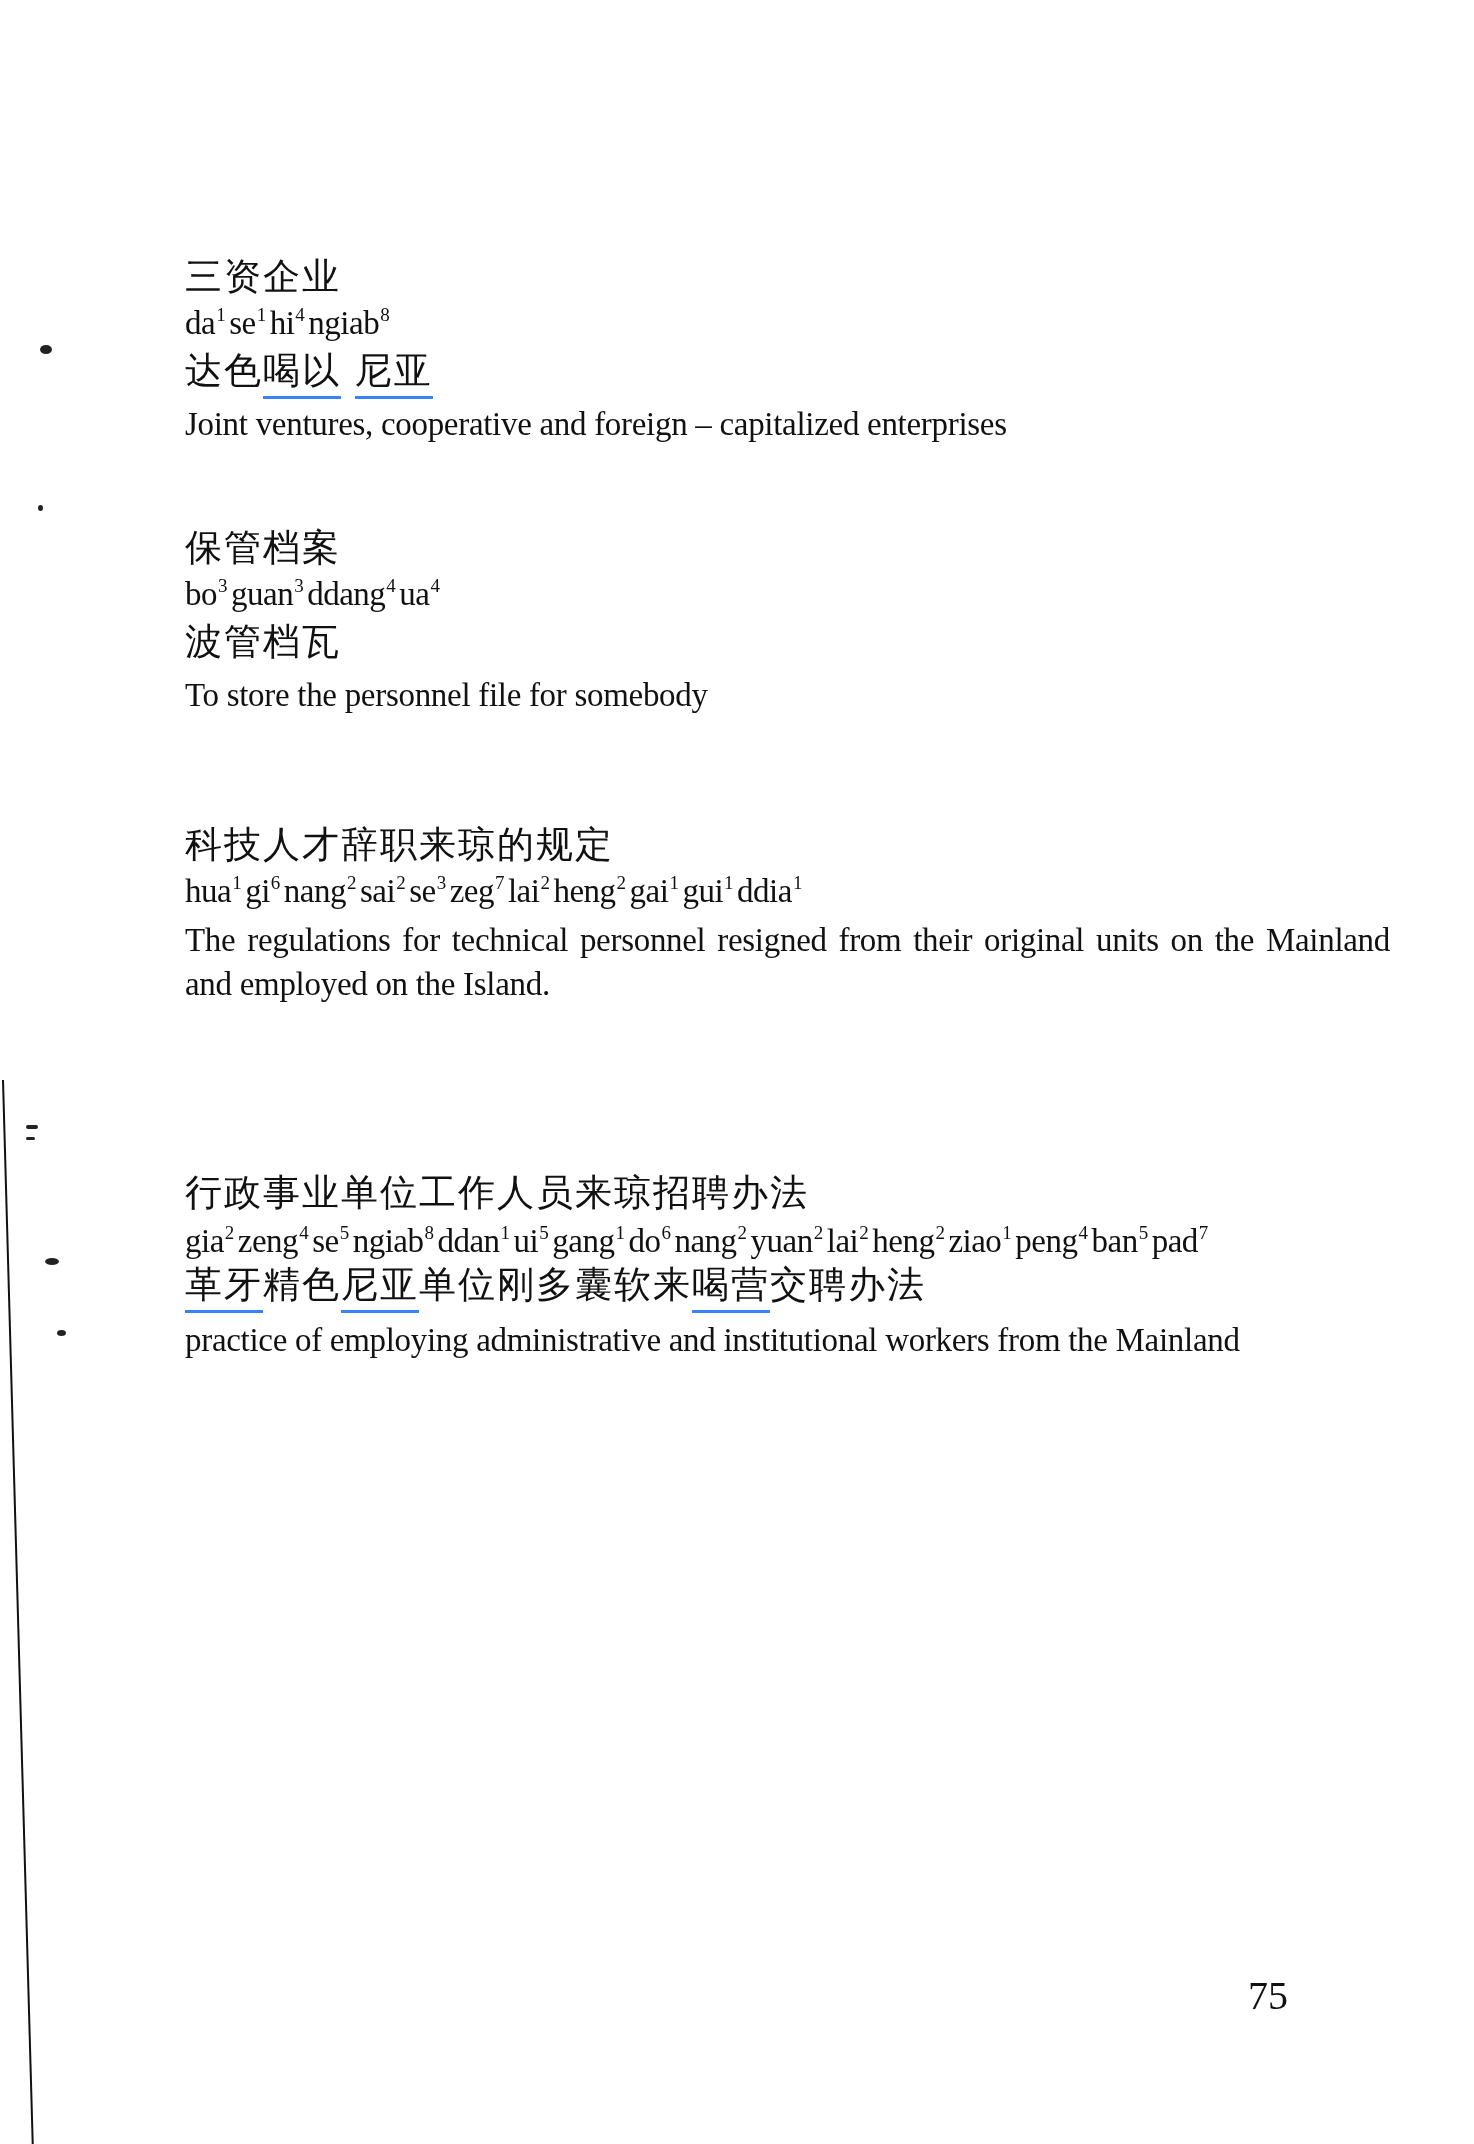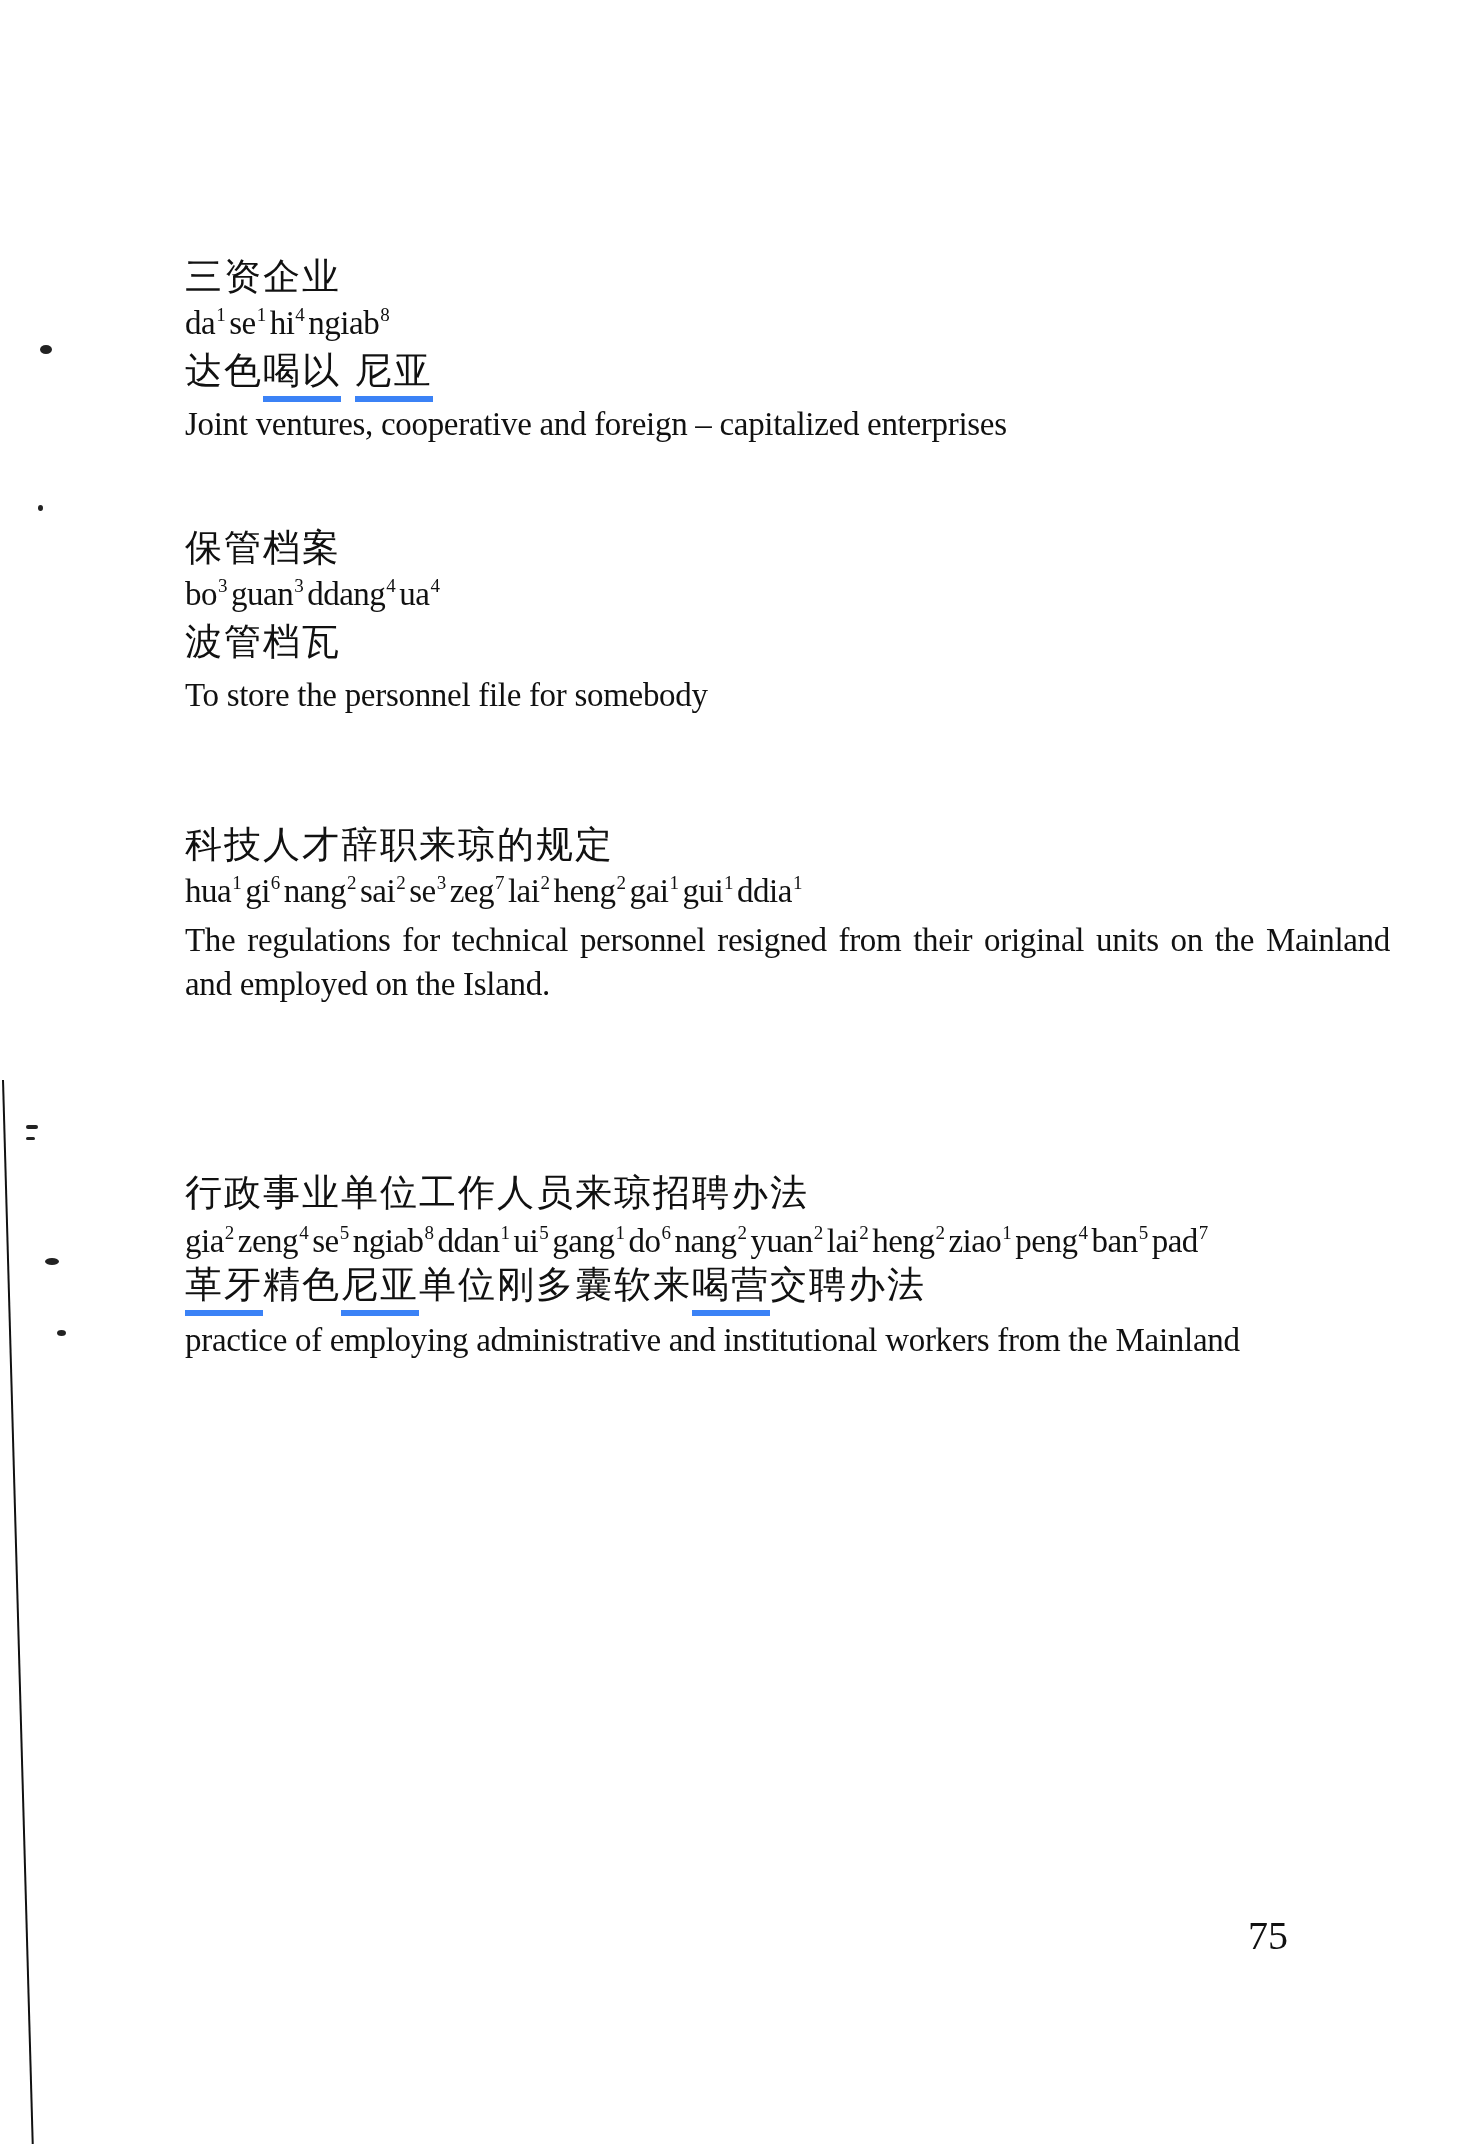--- a/index.html
+++ b/index.html
@@ -7,22 +7,22 @@
          font-family: "Liberation Serif", "DejaVu Serif", serif; color: #111; }
   .page { position: absolute; left: 0; top: 0; width: 1474px; height: 2144px; }
   .binding-line { position: absolute; left: 2px; top: 1080px; width: 2px; height: 1064px;
                   background: #111; transform: skewX(1.6deg); transform-origin: top left; }
   .speck { position: absolute; background: #222; border-radius: 50%; }
   .entry { position: absolute; left: 185px; width: 1205px; }
   .cn { font-family: "DejaVu Sans", "Liberation Sans", sans-serif; font-size: 37px; line-height: 50px; letter-spacing: 2px; height: 50px; white-space: nowrap; }
   .roman { font-size: 33px; line-height: 42px; letter-spacing: -0.5px; }
   .roman sup { font-size: 19px; vertical-align: 13px; line-height: 0; margin-left: 1px; margin-right: 4px; }
   .gloss { font-size: 33px; line-height: 44px; letter-spacing: -0.3px; text-align: justify; }
-  .u { border-bottom: 6px solid #3b82f6; padding-bottom: 4px; }
-  .page-number { position: absolute; left: 1248px; top: 1912px; font-size: 40px; }
+  .u { border-bottom: 3px solid #3b82f6; padding-bottom: 4px; }
+  .page-number { position: absolute; left: 1248px; top: 1972px; font-size: 40px; }
 </style>
 </head>
 <body>
 
 <div class="page">
   <div class="binding-line"></div>
   <div class="speck" style="left:40px;top:345px;width:12px;height:9px;"></div>
   <div class="speck" style="left:38px;top:505px;width:5px;height:6px;"></div>
   <div class="speck" style="left:26px;top:1125px;width:12px;height:4px;border-radius:2px;"></div>
   <div class="speck" style="left:26px;top:1137px;width:9px;height:3px;border-radius:2px;"></div>

